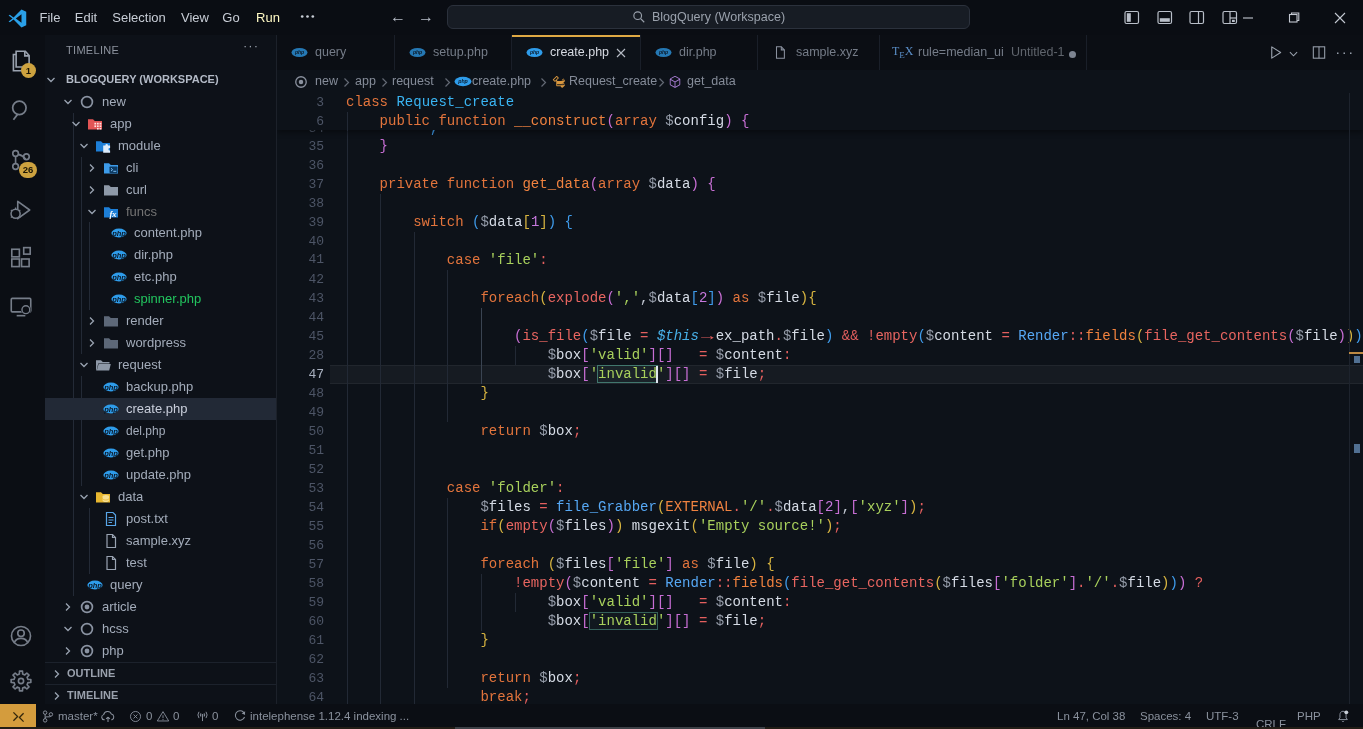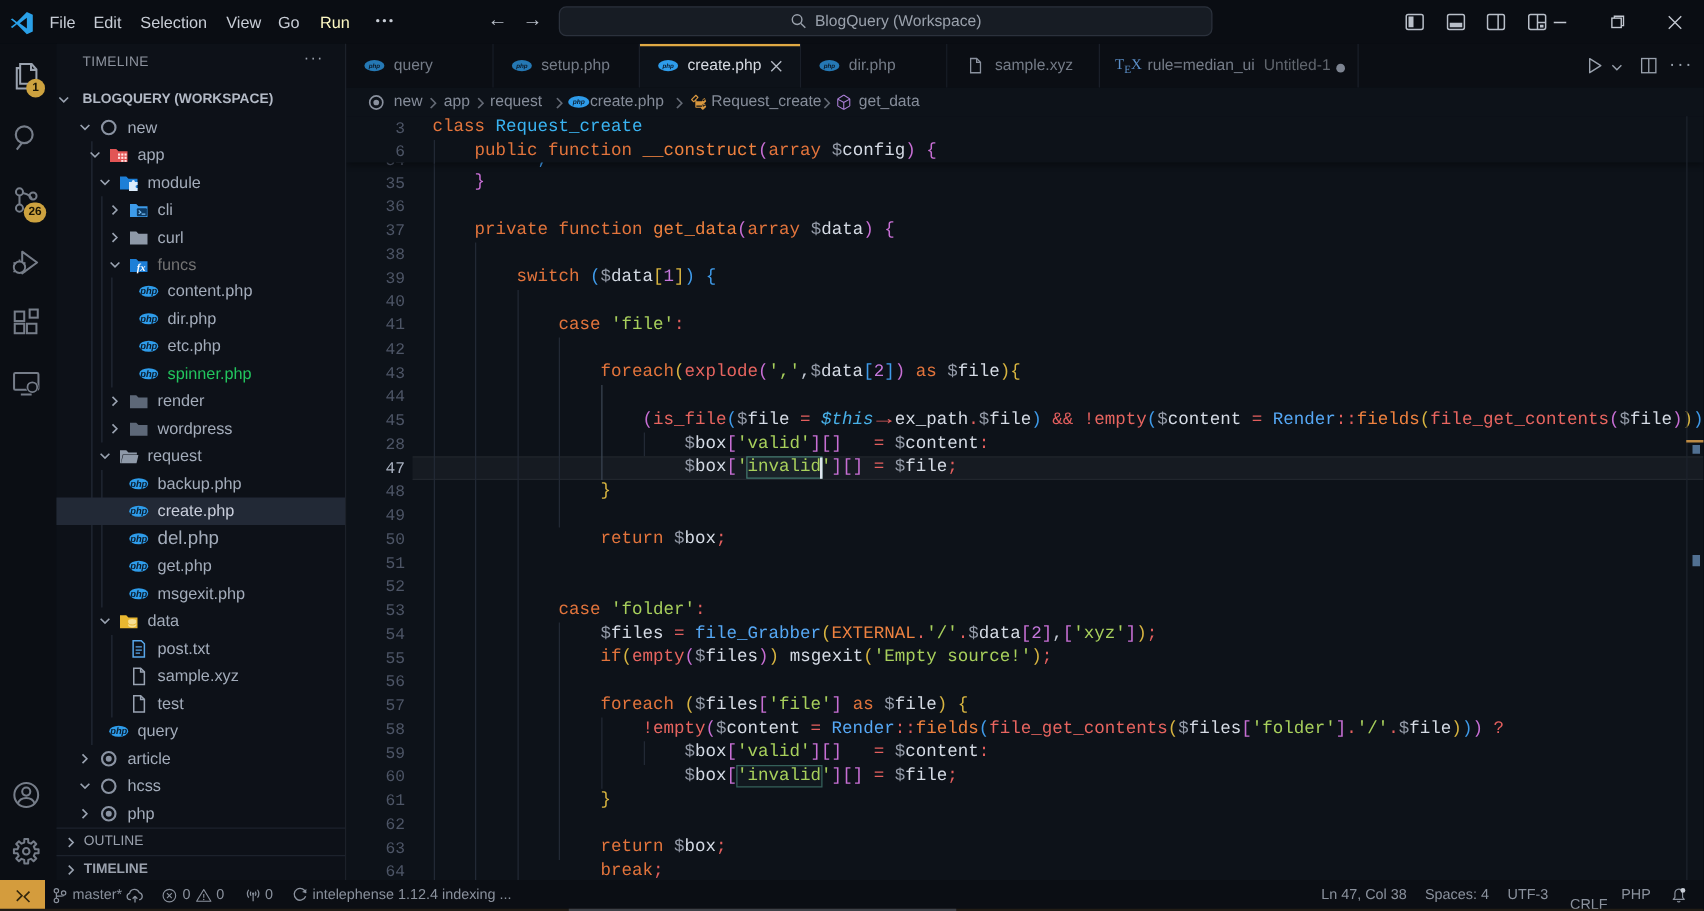--- a/index.html
+++ b/index.html
@@ -390,31 +390,31 @@
 <div class="abs" style="left:0;top:363px;width:231px;height:22px;background:#222936"></div>
 <svg class="abs" style="left:58px;top:366px" width="16" height="16" viewBox="0 0 16 16">
         <ellipse cx="8" cy="8" rx="7.6" ry="4.4" fill="#2e9cea"></ellipse>
         <text x="8" y="10.6" font-family="Liberation Sans" font-style="italic" font-weight="bold" font-size="7.5" fill="#0b1b2b" text-anchor="middle">php</text>
       </svg>
 <div class="abs" style="left:81px;top:363px;height:22px;line-height:22px;font-size:13px;color:#c9cedb">create.php</div>
 <svg class="abs" style="left:58px;top:388px" width="16" height="16" viewBox="0 0 16 16">
         <ellipse cx="8" cy="8" rx="7.6" ry="4.4" fill="#2e9cea"></ellipse>
         <text x="8" y="10.6" font-family="Liberation Sans" font-style="italic" font-weight="bold" font-size="7.5" fill="#0b1b2b" text-anchor="middle">php</text>
       </svg>
-<div class="abs" style="left:81px;top:385px;height:22px;line-height:22px;font-size:15px;color:#a3acba">del.php</div>
+<div class="abs" style="left:81px;top:385px;height:22px;line-height:22px;font-size:12px;color:#a3acba">del.php</div>
 <svg class="abs" style="left:58px;top:410px" width="16" height="16" viewBox="0 0 16 16">
         <ellipse cx="8" cy="8" rx="7.6" ry="4.4" fill="#2e9cea"></ellipse>
         <text x="8" y="10.6" font-family="Liberation Sans" font-style="italic" font-weight="bold" font-size="7.5" fill="#0b1b2b" text-anchor="middle">php</text>
       </svg>
 <div class="abs" style="left:81px;top:407px;height:22px;line-height:22px;font-size:13px;color:#a3acba">get.php</div>
 <svg class="abs" style="left:58px;top:432px" width="16" height="16" viewBox="0 0 16 16">
         <ellipse cx="8" cy="8" rx="7.6" ry="4.4" fill="#2e9cea"></ellipse>
         <text x="8" y="10.6" font-family="Liberation Sans" font-style="italic" font-weight="bold" font-size="7.5" fill="#0b1b2b" text-anchor="middle">php</text>
       </svg>
-<div class="abs" style="left:81px;top:429px;height:22px;line-height:22px;font-size:13px;color:#a3acba">msgexit.php</div>
+<div class="abs" style="left:81px;top:429px;height:22px;line-height:22px;font-size:13px;color:#a3acba">update.php</div>
 <svg class="abs" style="left:34px;top:458px" width="10" height="8" viewBox="0 0 10 8">
         <path d="M1.5 2 L5 5.5 L8.5 2" fill="none" stroke="#9aa3b1" stroke-width="1.3"></path>
       </svg>
 <svg class="abs" style="left:50px;top:454px" width="16" height="16" viewBox="0 0 16 16">
         <path d="M1 3.2 H6 L7.8 5 H15 V13.5 H1 Z" fill="#e8b730"></path>
         <ellipse cx="10.8" cy="7.6" rx="3.2" ry="1.5" fill="#f7df92"></ellipse>
         <path d="M7.6 7.6 V11.4 C7.6 12.2 9 12.9 10.8 12.9 C12.6 12.9 14 12.2 14 11.4 V7.6" fill="#f7df92"></path>
         <path d="M7.6 9.5 C7.6 10.3 9 11 10.8 11 C12.6 11 14 10.3 14 9.5" fill="none" stroke="#e8b730" stroke-width="0.8"></path>
       </svg>
 <div class="abs" style="left:73px;top:451px;height:22px;line-height:22px;font-size:13px;color:#a3acba">data</div>
@@ -458,21 +458,21 @@
       </svg>
 <svg class="abs" style="left:34px;top:608px" width="16" height="16" viewBox="0 0 16 16">
         <circle cx="8" cy="8" r="5.4" fill="none" stroke="#8a93a2" stroke-width="1.7"></circle>
         <circle cx="8" cy="8" r="2.4" fill="#8a93a2"></circle>
       </svg>
 <div class="abs" style="left:57px;top:605px;height:22px;line-height:22px;font-size:13px;color:#a3acba">php</div>
 <div class="abs" style="left:0;top:627px;width:231px;height:22px;border-top:1px solid #1c222c"></div>
 <svg class="abs" style="left:8px;top:634px" width="8" height="10" viewBox="0 0 8 10">
         <path d="M2 1.5 L5.5 5 L2 8.5" fill="none" stroke="#9aa3b1" stroke-width="1.3"></path>
       </svg>
-<div class="abs" style="left:22px;top:632px;font-size:11px;font-weight:normal;color:#9aa1ad">OUTLINE</div>
+<div class="abs" style="left:22px;top:632px;font-size:11px;font-weight:bold;color:#9aa1ad">OUTLINE</div>
 <div class="abs" style="left:0;top:649px;width:231px;height:22px;border-top:1px solid #1c222c"></div>
 <svg class="abs" style="left:8px;top:656px" width="8" height="10" viewBox="0 0 8 10">
         <path d="M2 1.5 L5.5 5 L2 8.5" fill="none" stroke="#9aa3b1" stroke-width="1.3"></path>
       </svg>
 <div class="abs" style="left:22px;top:654px;font-size:11px;font-weight:bold;color:#9aa1ad">TIMELINE</div>
 </div>
 <div class="abs" style="left:276px;top:35px;width:1px;height:668.5px;background:#1c212a"></div>
 <div class="abs" style="left:0;top:703.5px;width:1363px;height:25.5px;background:#0b0e14;font-size:11.5px;color:#8a919d">
 <div class="abs" style="left:0;top:0;width:36px;height:100%;background:#d49c3d"></div>
 <svg class="abs" style="left:11px;top:7px" width="15" height="12" viewBox="0 0 16 13">

